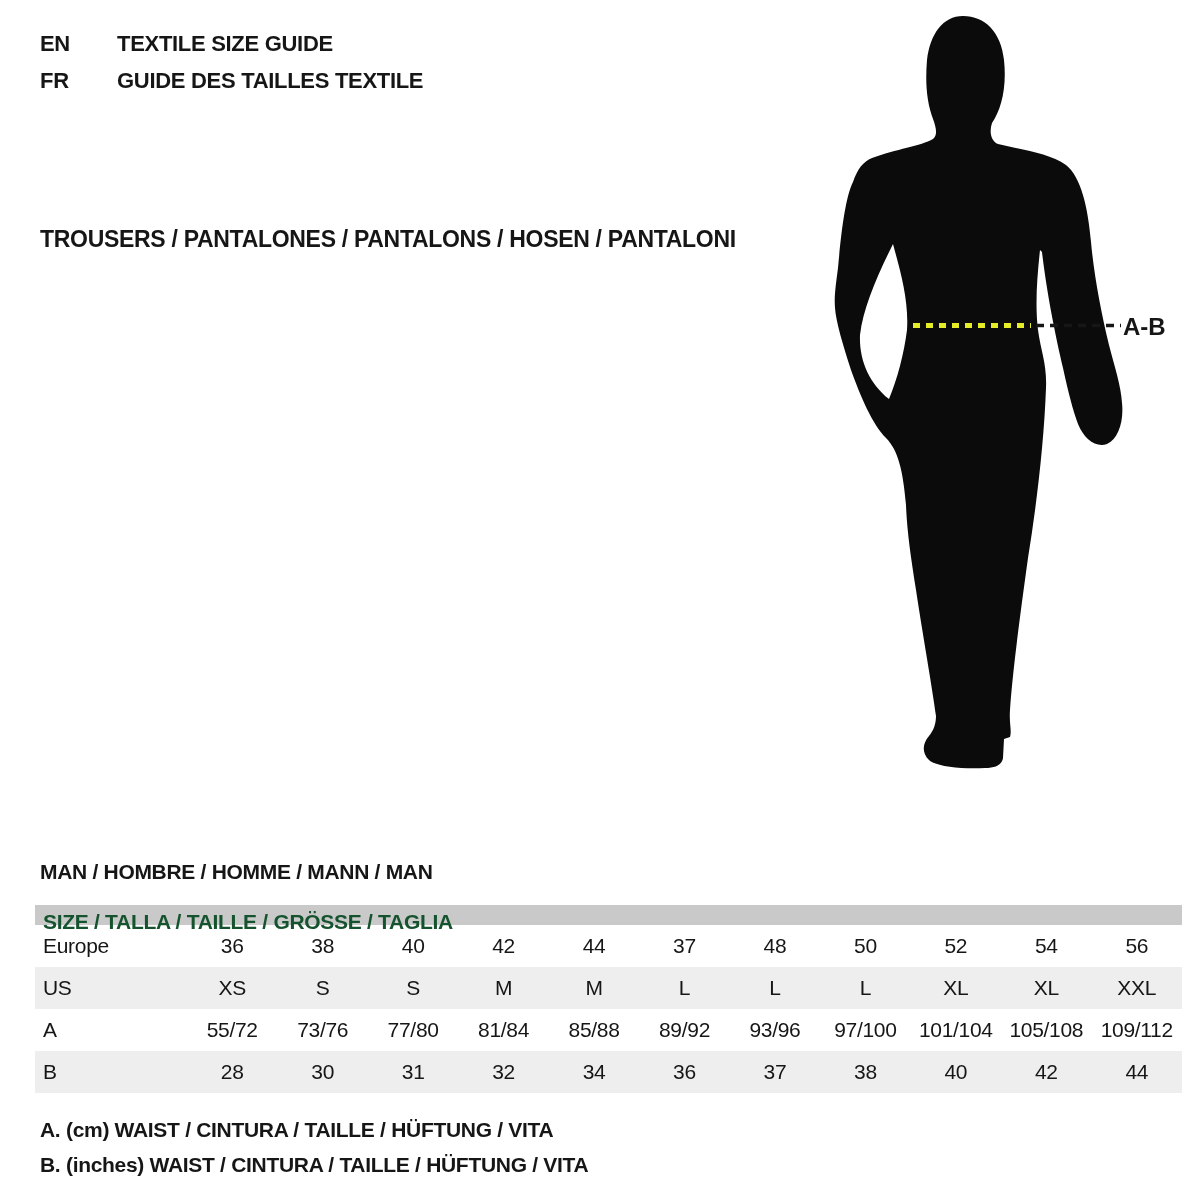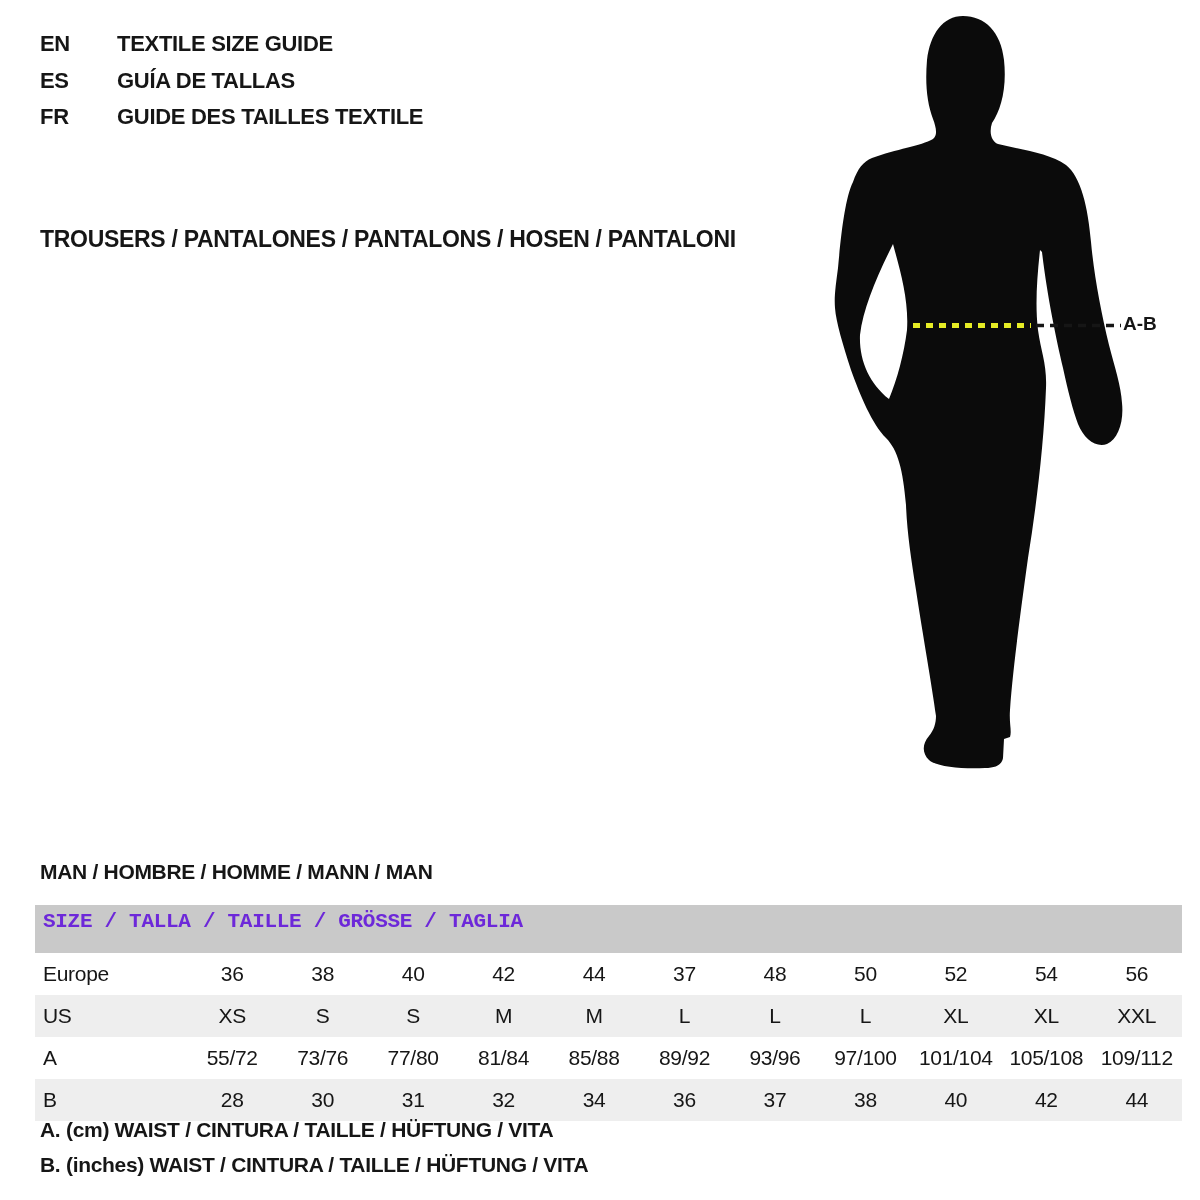--- a/index.html
+++ b/index.html
@@ -12,54 +12,50 @@
   .lang-row{display:flex;height:36.6px;align-items:center;
             font-size:22px;font-weight:700;letter-spacing:-0.3px;}
   .lang-code{width:77px;flex:0 0 77px;}
   .lang-label{white-space:nowrap;}
 
   .category-title{position:absolute;left:40px;top:226px;
             font-size:23px;font-weight:700;letter-spacing:-0.3px;white-space:nowrap;}
 
   
   .figure-svg{position:absolute;left:820px;top:0px;width:390px;height:800px;}
-  .ab-label{position:absolute;left:1123px;top:313px;font-size:19px;font-weight:700;}
+  .ab-label{position:absolute;left:1123px;top:313px;font-size:24px;font-weight:700;}
 
   .section-title{position:absolute;left:40px;top:860px;
             font-size:21px;font-weight:700;letter-spacing:-0.3px;white-space:nowrap;}
 
   
   .size-table{position:absolute;left:35px;top:905px;width:1147px;}
-  .table-header{height:48px;line-height:33px;background:var(--c-header,#c9c9c9);
+  .table-header{height:20px;line-height:33px;background:var(--c-header,#c9c9c9);
             padding-left:8px;font-size:21px;font-weight:700;letter-spacing:-0.3px;
-            color:#6d28d9;box-sizing:border-box;font-family:Liberation Mono, monospace;}
+            color:#14532d;box-sizing:border-box;}
   .trow{display:grid;grid-template-columns:152px repeat(11,1fr);
             height:42px;align-items:center;font-size:21px;letter-spacing:-0.3px;}
   .trow:nth-child(even){background:var(--c-row,#eeeeee);}
   .tlabel{padding-left:8px;}
   .tcell{text-align:center;}
 
   
   .footnotes{position:absolute;left:40px;top:1112px;}
   .footnote{height:35.5px;display:flex;align-items:center;
             font-size:21px;font-weight:700;letter-spacing:-0.3px;white-space:nowrap;}
 </style>
 </head>
 <body style="color: rgb(22, 22, 22); background: rgb(255, 255, 255);">
 
 <div class="page">
 
   <div class="lang-block" id="lang-block">
       <div class="lang-row">
         <span class="lang-code">EN</span>
         <span class="lang-label">TEXTILE SIZE GUIDE</span>
-      </div>
-      <div class="lang-row">
-        <span class="lang-code">ES</span>
-        <span class="lang-label">GUÍA DE TALLAS</span>
       </div>
       <div class="lang-row">
         <span class="lang-code">FR</span>
         <span class="lang-label">GUIDE DES TAILLES TEXTILE</span>
       </div>
     </div>
 
   <div class="category-title">TROUSERS / PANTALONES / PANTALONS / HOSEN / PANTALONI</div>
 
   <svg class="figure-svg" viewBox="820 0 390 800" xmlns="http://www.w3.org/2000/svg" aria-hidden="true">

